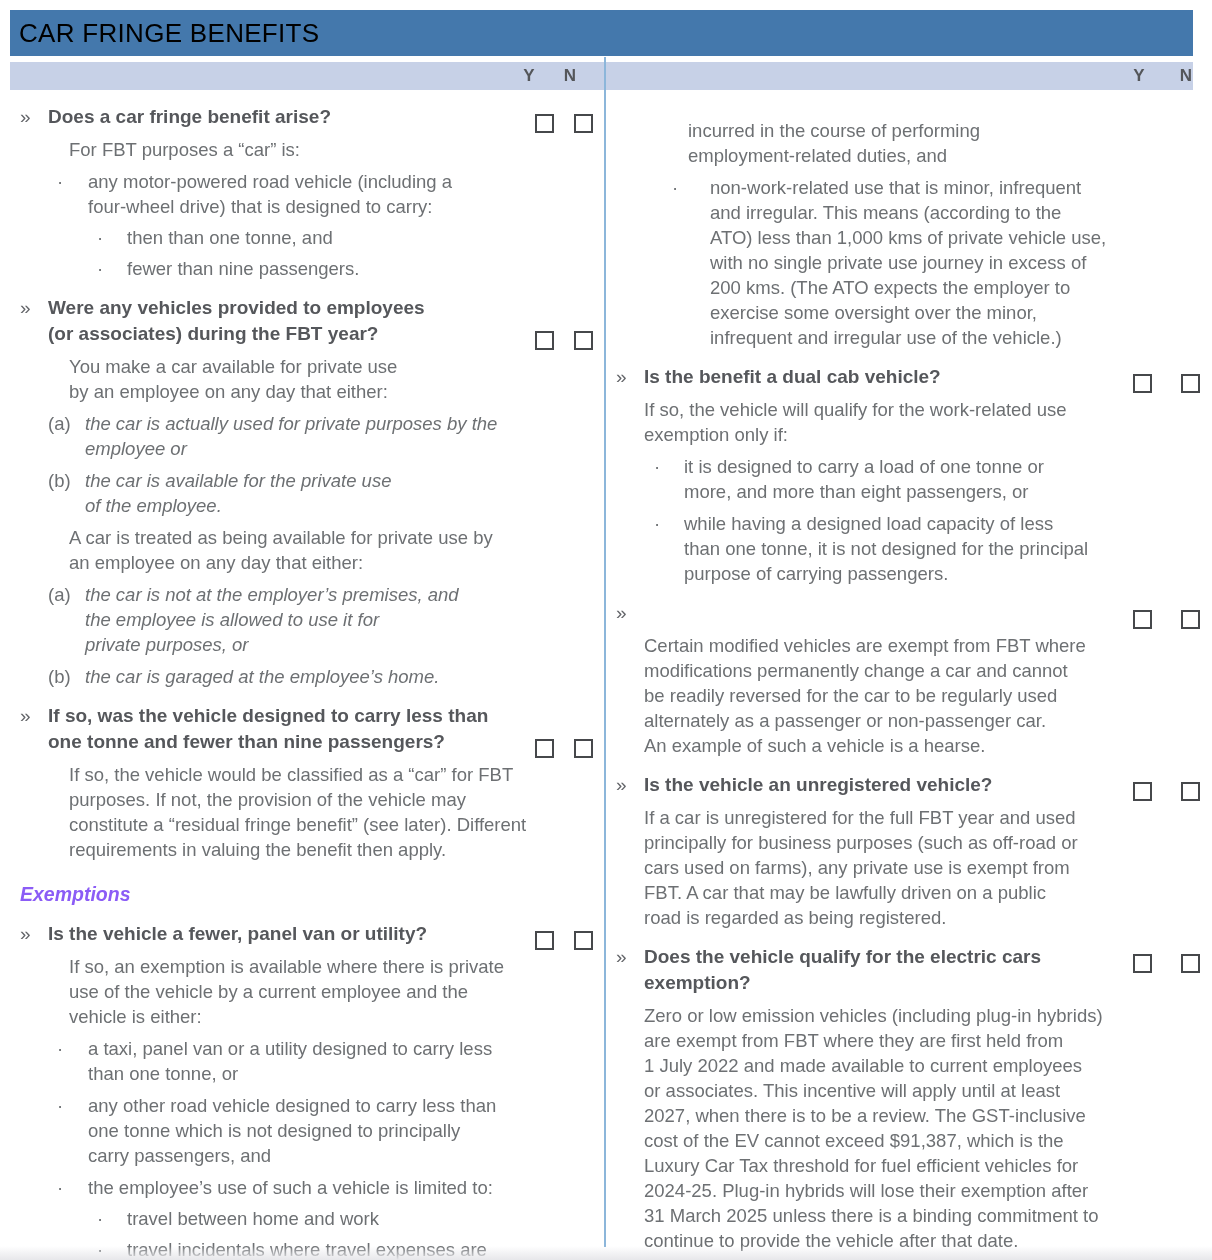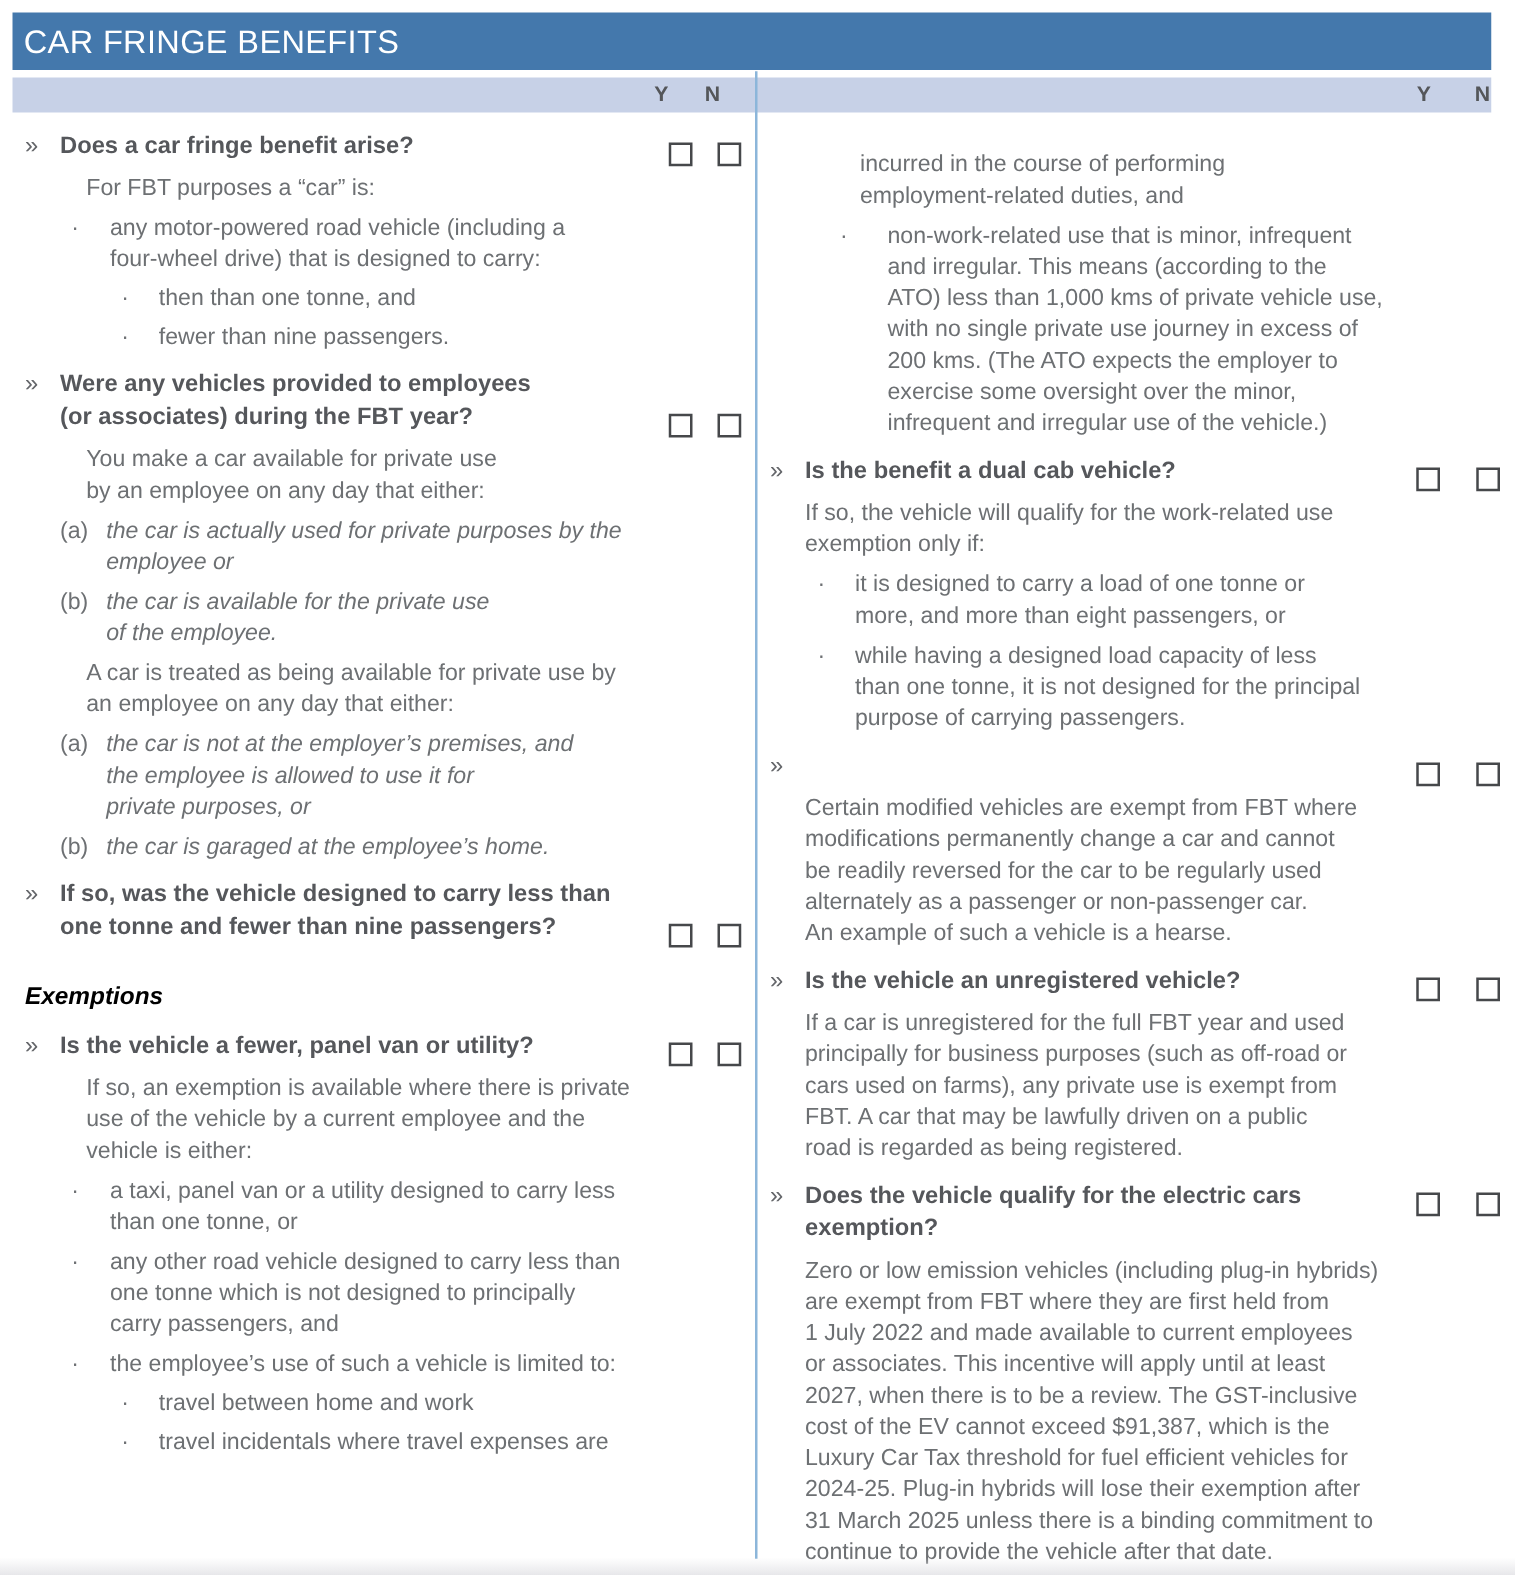--- a/index.html
+++ b/index.html
@@ -1,21 +1,21 @@
 <!DOCTYPE html>
 <html><head>
 <meta charset="utf-8">
 <style>
   html,body{margin:0;padding:0;background:#ffffff;}
   body{width:1212px;height:1260px;font-family:"Liberation Sans",sans-serif;}
   .page{position:relative;width:1212px;height:1260px;overflow:hidden;background:#ffffff;}
 
   
   .hdr{position:absolute;left:10px;top:10px;width:1183px;height:46px;background:#4478ac;
-       color:#ffffff;display:flex;align-items:center;box-sizing:border-box;padding-left:9px;
+       color:#000000;display:flex;align-items:center;box-sizing:border-box;padding-left:9px;
        font-size:26px;font-weight:500;letter-spacing:.3px;}
 
   
   .ynbar{position:absolute;left:10px;top:62px;width:1183px;height:28px;background:#c7d1e7;}
   .ynlabel{position:absolute;top:66px;width:16px;text-align:center;font-size:17px;
            font-weight:600;color:#54565a;line-height:20px;}
 
   
   .divider{position:absolute;left:604px;top:57px;width:2px;height:1190px;background:#8cb6da;}
 
@@ -46,22 +46,22 @@
 
   
   .la{display:flex;margin-top:7px;margin-left:36px;line-height:25px;}
   .la .lab{flex:0 0 37px;}
   .la .lt{white-space:pre-line;font-style:italic;}
 
   
   .contline{margin-top:28px;margin-left:72px;line-height:25px;white-space:pre-line;}
 
   
-  .hx{margin-top:30px;margin-left:8px;font-size:19.5px;font-style:italic;font-weight:700;
-      color:#000000;line-height:25px;}
+  .hx{margin-top:20px;margin-left:8px;font-size:19.5px;font-style:italic;font-weight:700;
+      color:#8b5cf6;line-height:25px;}
 
   
   .checks{position:absolute;display:flex;}
   .col.left .checks{left:515px;gap:20px;}
   .col.right .checks{left:517px;gap:29px;}
   .checks.line1{top:10px;}
   .checks.line2{top:36px;}
   .chk{width:19px;height:19px;border:2px solid #46484b;background:#ffffff;box-sizing:border-box;}
 
   
@@ -153,20 +153,24 @@
     <div class="q">
       <span class="mk">»</span>
       <span class="qt">If so, was the vehicle designed to carry less than
 one tonne and fewer than nine passengers?</span>
       <span class="checks line2">
         <span class="chk"></span>
         <span class="chk"></span>
       </span>
     </div>
 
+    <div class="p">If so, the vehicle would be classified as a “car” for FBT
+purposes. If not, the provision of the vehicle may
+constitute a “residual fringe benefit” (see later). Different
+requirements in valuing the benefit then apply.</div>
 
     <div class="hx">Exemptions</div>
 
     <div class="q">
       <span class="mk">»</span>
       <span class="qt">Is the vehicle a fewer, panel van or utility?</span>
       <span class="checks line1">
         <span class="chk"></span>
         <span class="chk"></span>
       </span>

